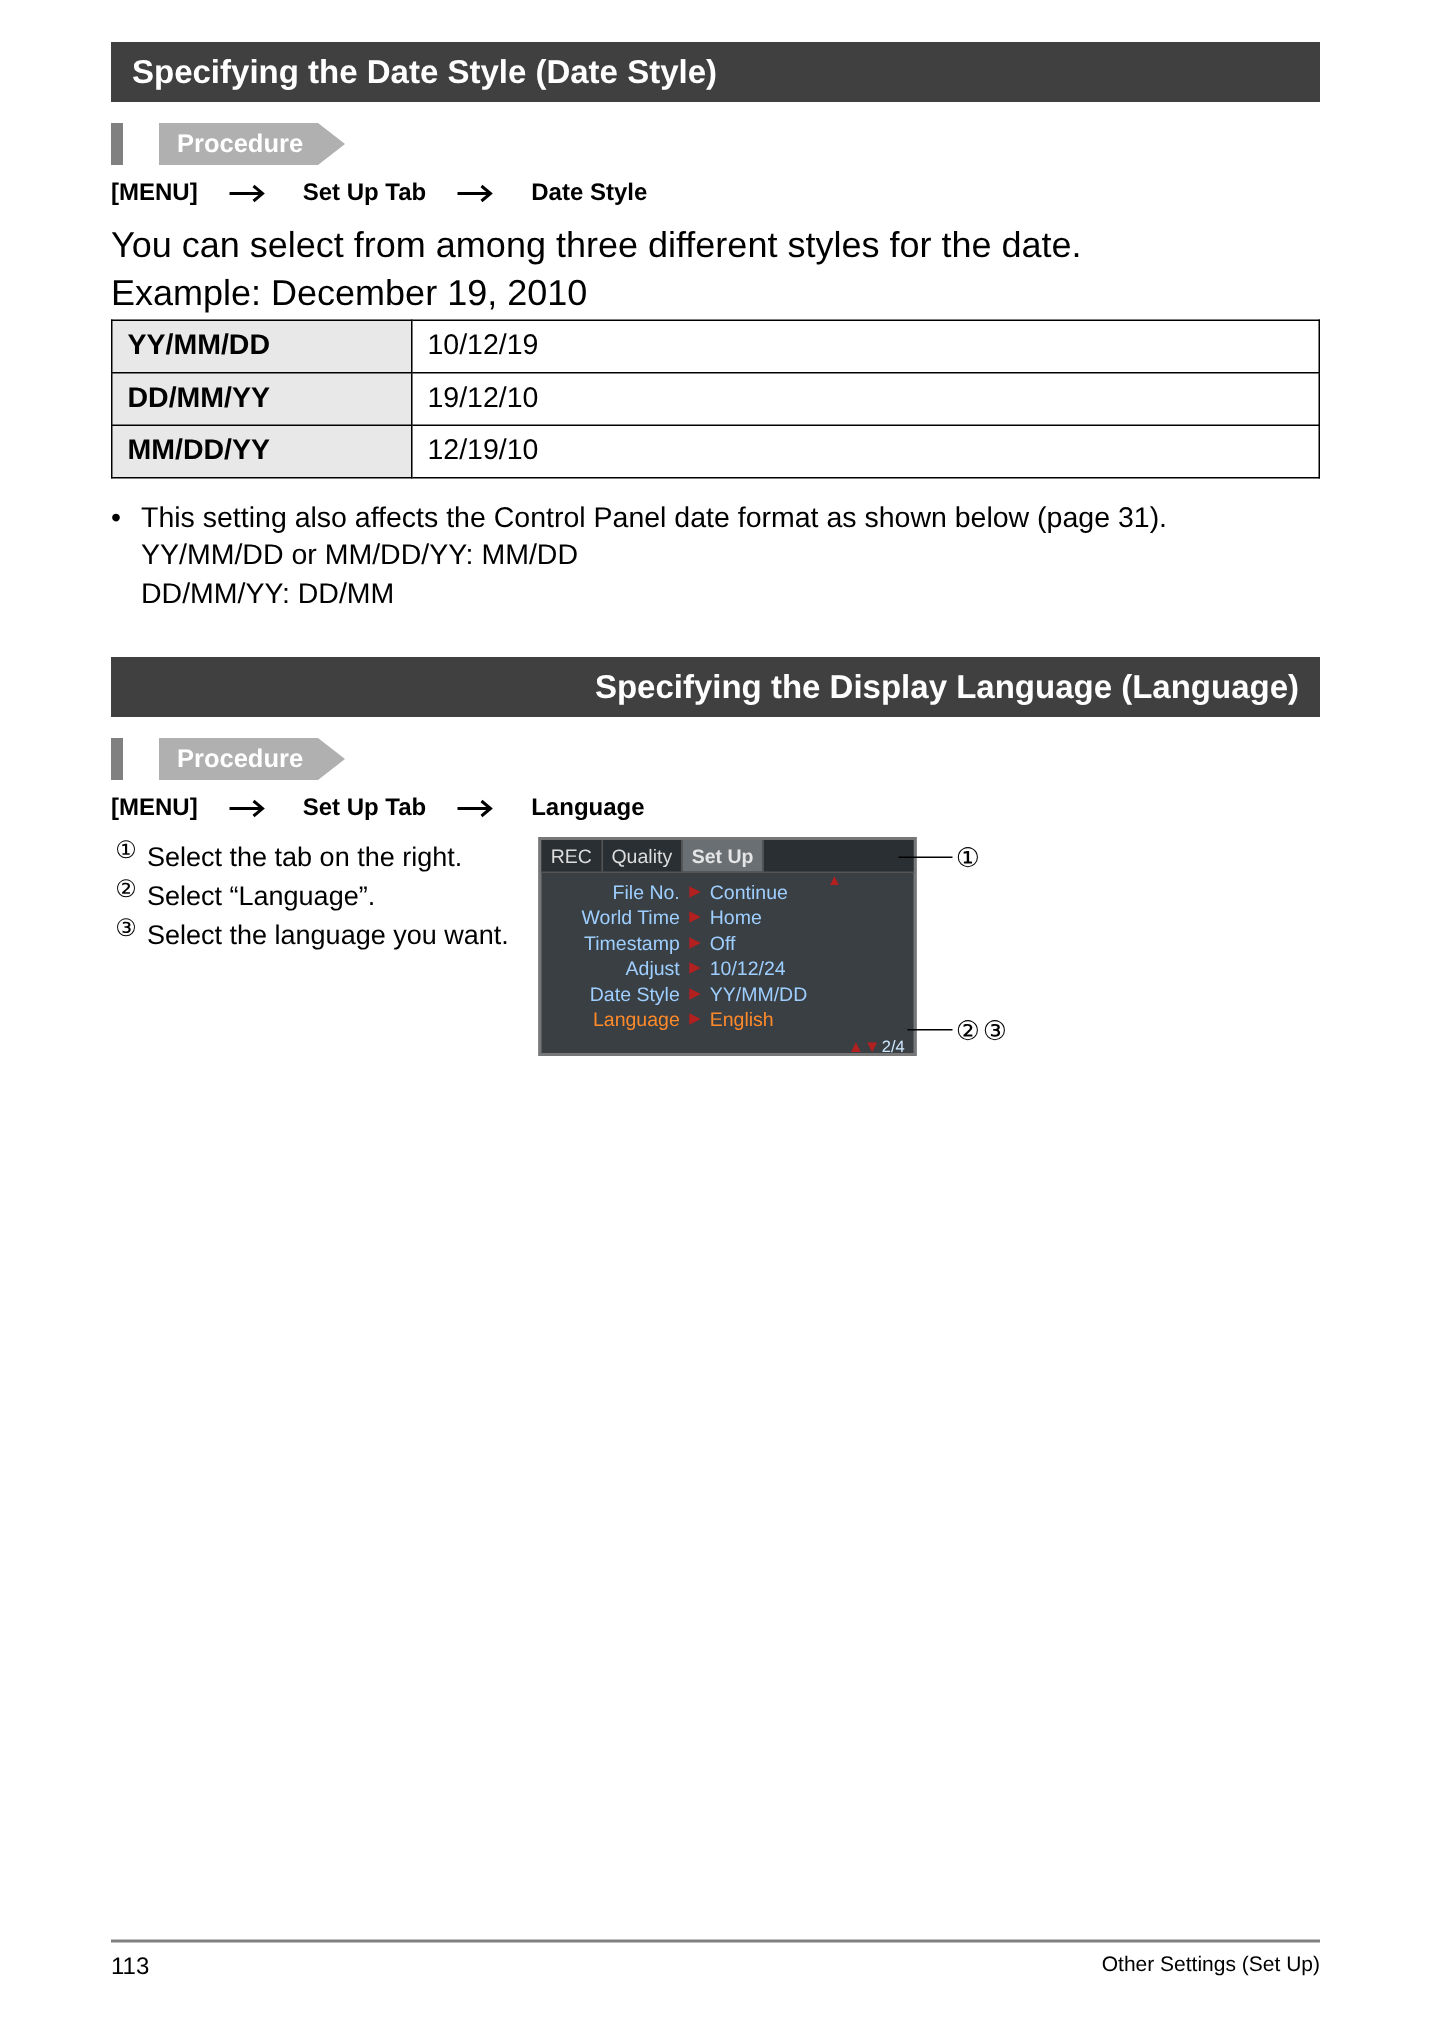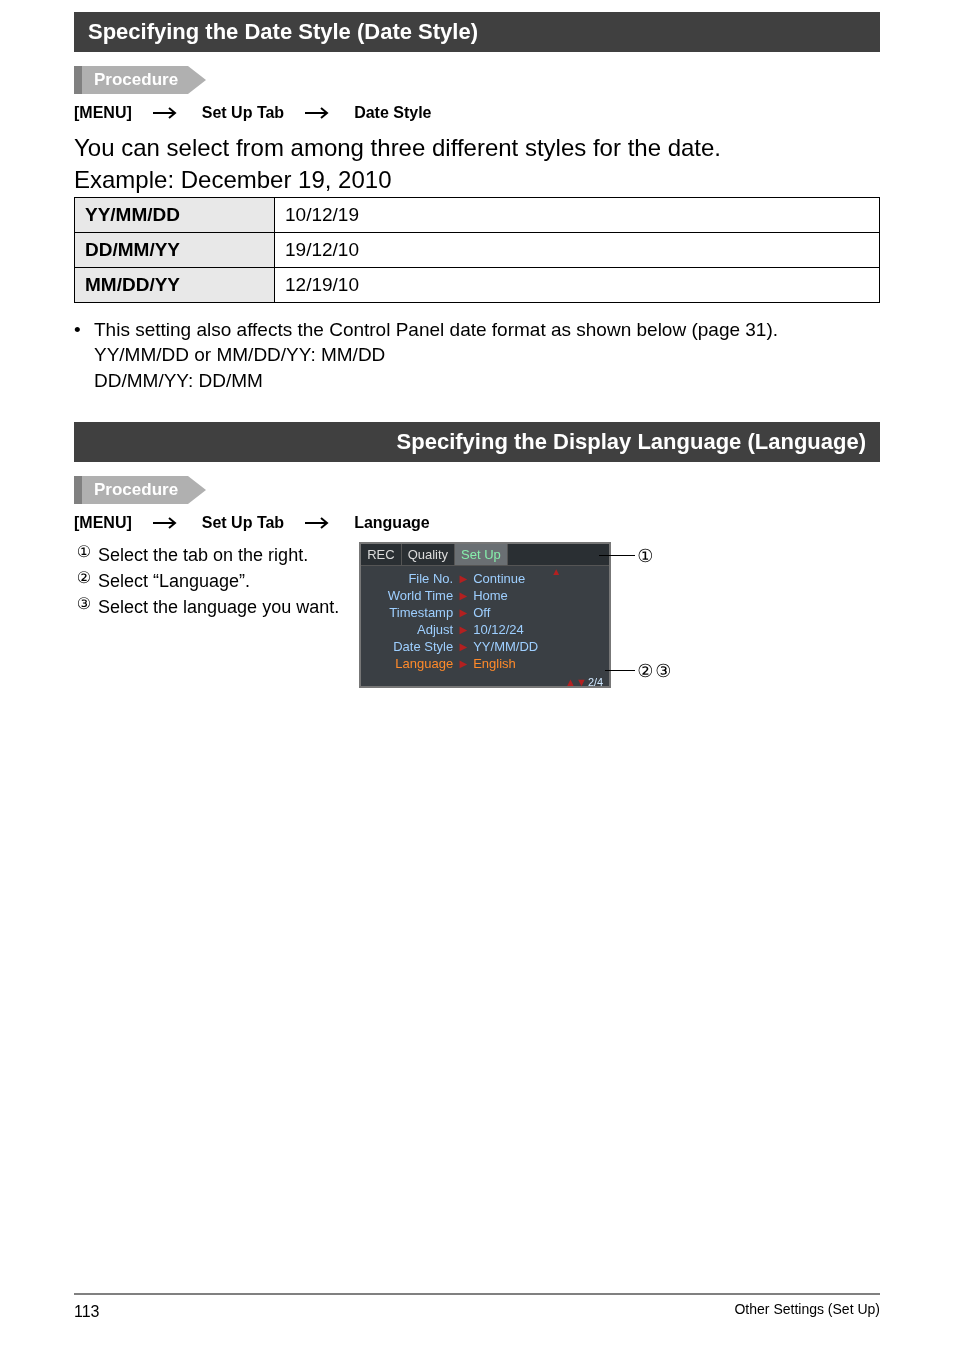--- a/index.html
+++ b/index.html
@@ -1,19 +1,19 @@
 <!DOCTYPE html>
 <html><head>
 <meta charset="utf-8">
 <style>
   * { box-sizing: border-box; margin: 0; padding: 0; }
   html, body { width: 954px; height: 1357px; background: #ffffff; font-family: Arial, Helvetica, sans-serif; color: #000; }
-  .page { position: relative; width: 954px; height: 1357px; padding: 12px 74px 60px 74px; }
+  .page { position: relative; width: 954px; height: 1357px; padding: 28px 74px 60px 74px; }
   .section-bar { background: #404040; color: #fff; font-weight: bold; font-size: 22px; padding: 7px 14px; margin-bottom: 14px; }
-  .proc-row { display: flex; align-items: center; margin-bottom: 8px; }
+  .proc-row { display: flex; align-items: center; margin-bottom: 8px; gap: 24px; }
   .proc-mark { width: 8px; height: 28px; background: #808080; margin-right: 0; }
   .proc-tag { display: inline-flex; align-items: center; height: 28px; background: #b0b0b0; color: #fff; font-weight: bold; font-size: 17px; padding: 0 10px 0 12px; position: relative; }
   .proc-tag::after {
     content: ""; position: absolute; right: -18px; top: 0;
     border-left: 18px solid #b0b0b0; border-top: 14px solid transparent; border-bottom: 14px solid transparent;
     height: 0; width: 0;
   }
   .nav-line { font-weight: bold; font-size: 16px; margin: 10px 0 10px 0; display: flex; align-items: center; flex-wrap: wrap; gap: 20px; }
   .arrow { display: inline-block; }
   .arrow svg { display: block; }
@@ -28,21 +28,21 @@
   .sq { width: 16px; height: 16px; background: #000; flex: 0 0 16px; }
   .h4 { font-weight: bold; font-size: 20px; }
   .two-col { display: flex; gap: 20px; align-items: flex-start; }
   .steps { font-size: 18px; line-height: 1.45; }
   .steps .row { display: flex; align-items: flex-start; gap: 4px; }
   .circ { display: inline-flex; width: 20px; height: 20px; justify-content: center; align-items: center; font-size: 16px; }
   .screenshot-wrap { position: relative; width: 300px; flex: 0 0 300px; }
   .cam-screen { width: 252px; border: 2px solid #777; background: #3a3f44; font-size: 13px; color: #9ecfff; }
   .cam-tabs { display: flex; background: #2a2f33; border-bottom: 1px solid #555; }
   .cam-tab { padding: 3px 6px; color: #dcdcdc; font-size: 13px; border-right: 1px solid #555; }
-  .cam-tab.active { background: #6a6f73; color: #86efac; }
+  .cam-tab.active { background: #6a6f73; color: #e5e5e5; font-weight: bold; }
   .cam-body { padding: 4px 8px 14px 8px; position: relative; }
   .cam-row { display: flex; gap: 6px; padding: 1px 0; align-items: center; }
   .cam-label { width: 84px; white-space: nowrap; }
   .cam-tri { color: #b32020; font-size: 10px; width: 8px; }
   .cam-val { color: #9ecfff; }
   .cam-row.sel .cam-label { color: #ff8a2a; }
   .cam-row.sel .cam-val { color: #ff8a2a; }
   .tri-up { position:absolute; top:0; right:48px; color:#b32020; font-size:10px; }
   .cam-foot { position:absolute; right:6px; bottom:-2px; font-size:11px; color:#cfe8ff; }
   .cam-foot .arrows { color:#b32020; margin-right:1px; }

